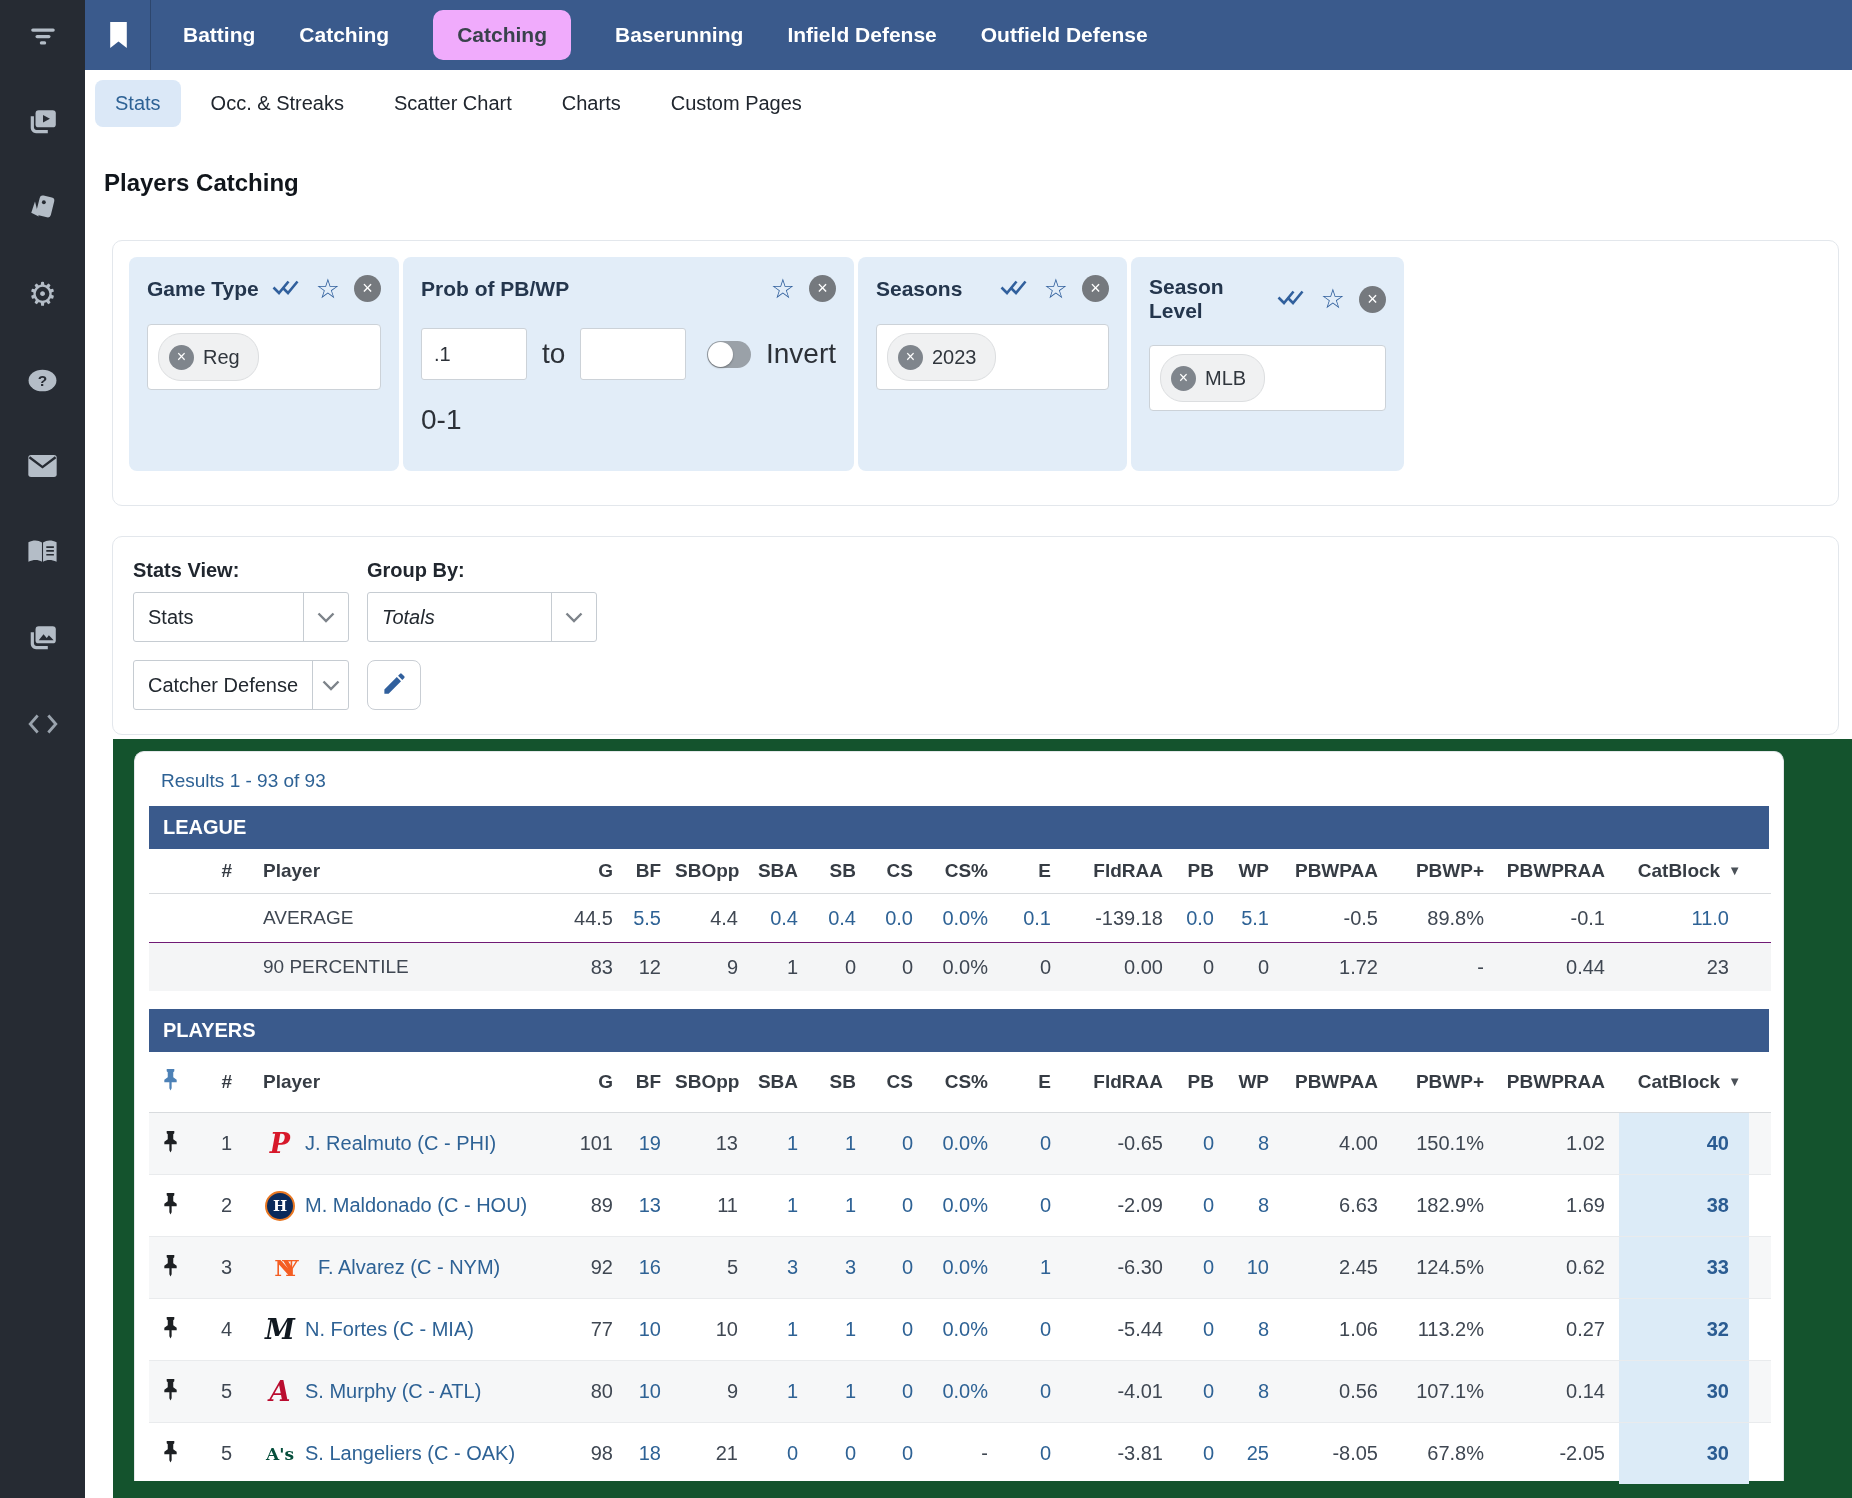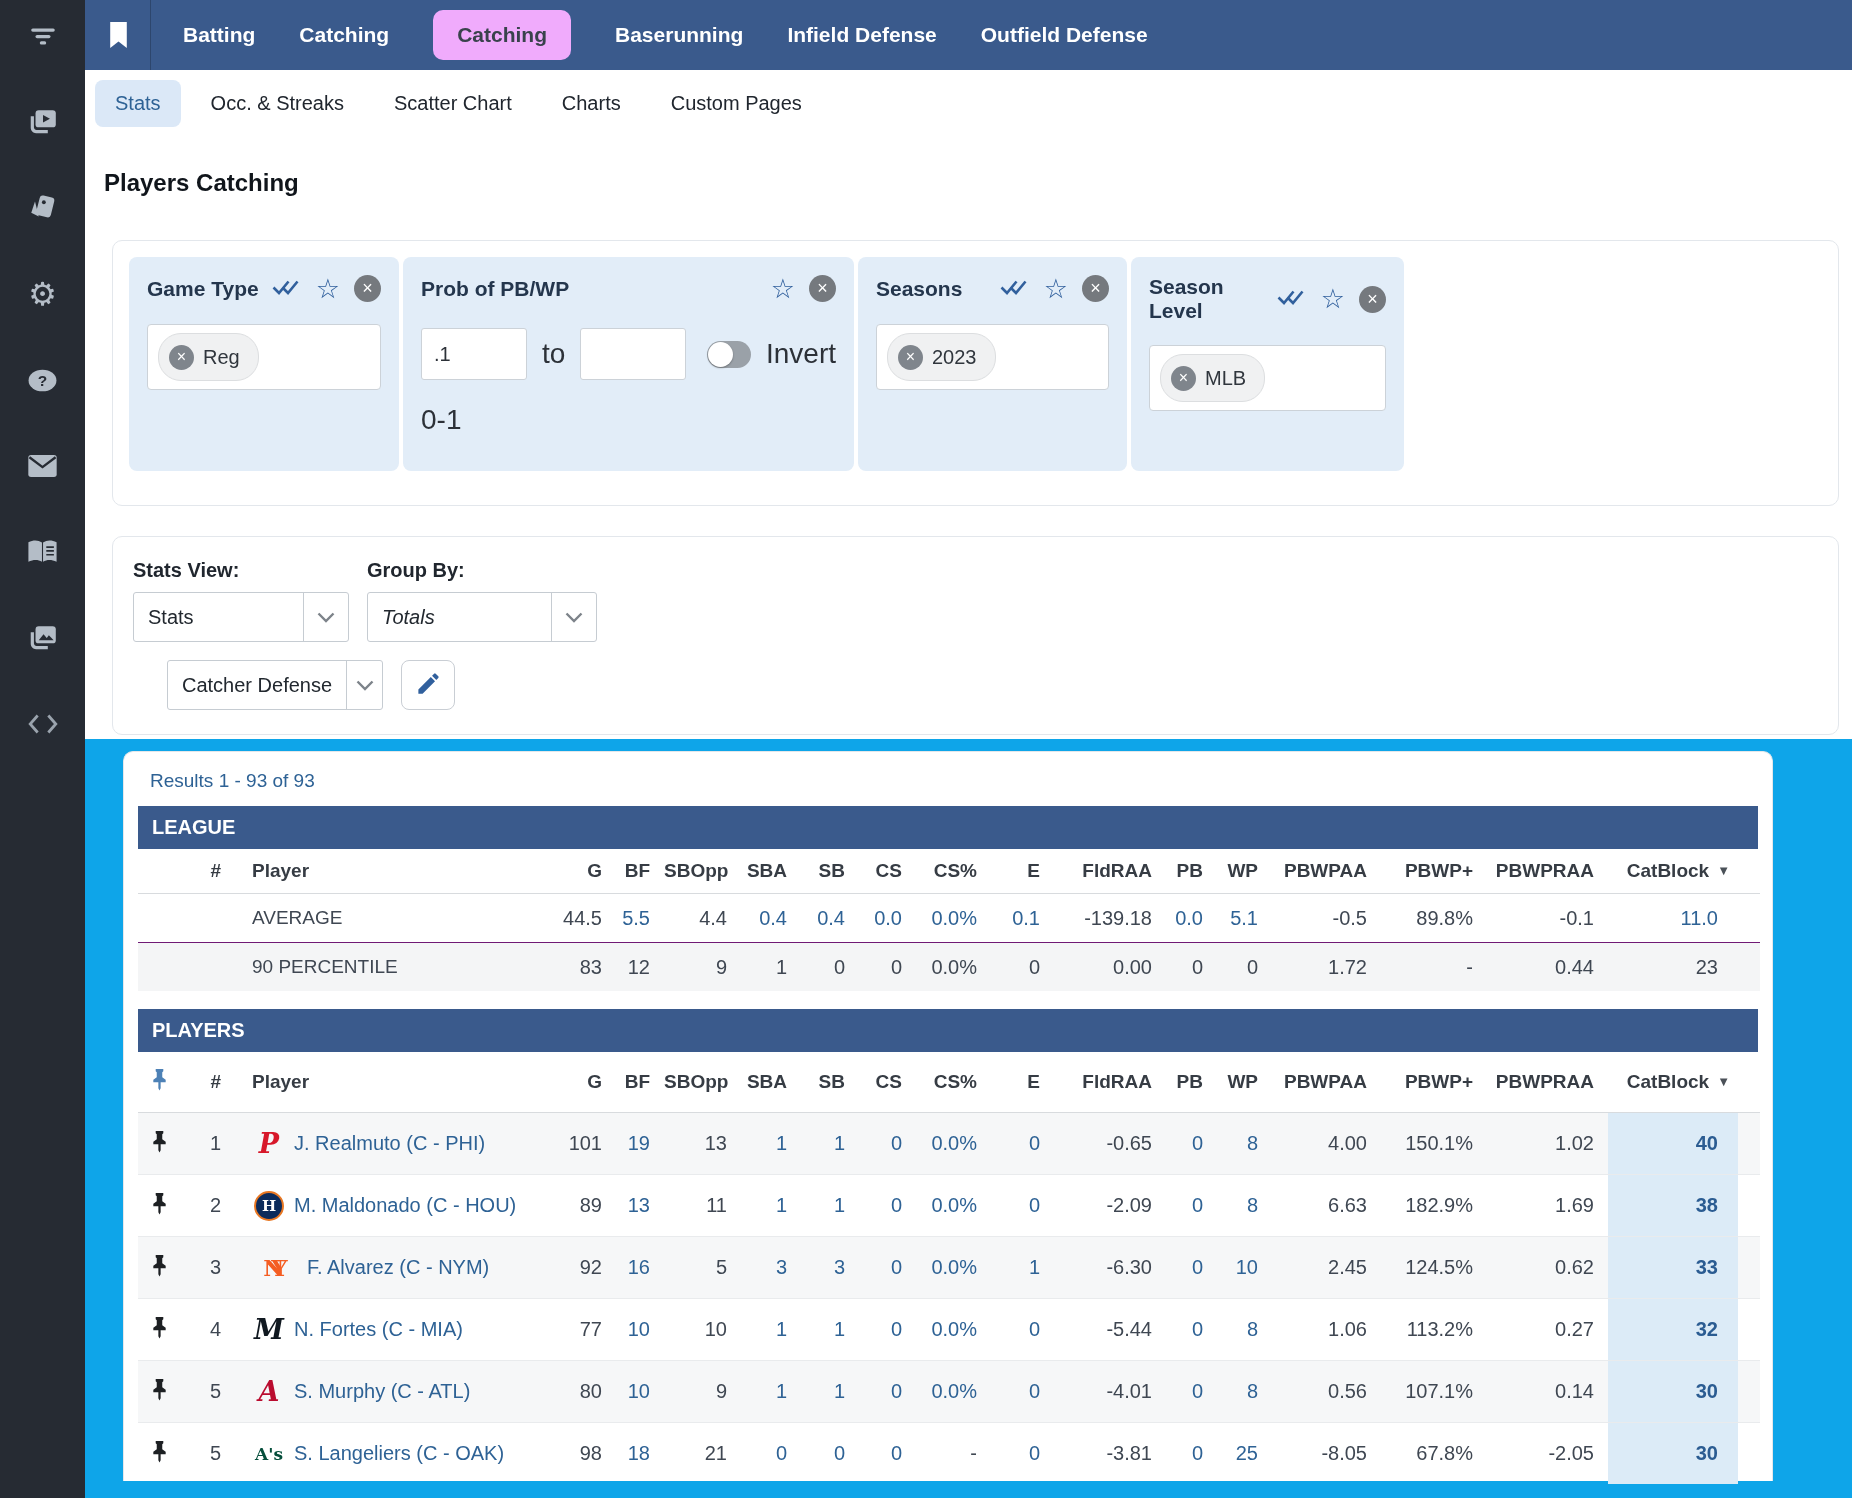--- a/index.html
+++ b/index.html
@@ -44,24 +44,24 @@
   .toggle .knob{position:absolute;left:1px;top:1px;width:25px;height:25px;border-radius:50%;background:#fff;box-shadow:0 1px 2px rgba(0,0,0,.3);}
   .hint{margin-top:24px;}
   
   .controls-card{margin:30px 0 0 27px;width:1727px;box-sizing:border-box;border:1px solid #e3e7ec;border-radius:10px;padding:22px 20px 24px 20px;}
   .ctrl-row{display:flex;gap:18px;}
   .ctrl-label{font-size:20px;font-weight:600;color:#20262e;margin-bottom:10px;}
   .select{height:48px;border:1px solid #c6ccd2;border-radius:3px;background:#fff;display:flex;align-items:center;cursor:pointer;}
   .select .val{flex:1;padding:0 14px;font-size:20px;color:#22282f;white-space:nowrap;}
   .select .chev{width:44px;align-self:stretch;border-left:1px solid #c6ccd2;display:flex;align-items:center;justify-content:center;}
   .sel-1{width:214px;} .sel-2{width:228px;font-style:italic;} .sel-3{width:214px;}
-  .ctrl-row2{display:flex;gap:18px;margin-top:18px;align-items:center;margin-left:34px;}
+  .ctrl-row2{display:flex;gap:18px;margin-top:18px;align-items:center;}
   .edit-btn{width:54px;height:50px;border:1px solid #c9ced4;border-radius:8px;background:#fff;display:flex;align-items:center;justify-content:center;cursor:pointer;padding:0;}
   
-  .results-region{flex:1;background:#0ea5e9;margin-top:4px;padding:12px 0 0 38px;min-height:0;}
+  .results-region{flex:1;background:#14532d;margin-top:4px;padding:12px 0 0 21px;min-height:0;margin-left:28px;}
   .results-card{width:1650px;box-sizing:border-box;background:#fff;border:1px solid #e4e7ea;border-bottom:none;border-radius:10px 10px 0 0;padding:12px 14px 0 14px;height:730px;}
   .summary{color:#2e6295;font-size:19px;margin:6px 0 14px 12px;cursor:pointer;}
   .band{height:43px;background:#3a5a8c;color:#fff;font-weight:700;font-size:20px;display:flex;align-items:center;padding-left:14px;}
   .spacer{height:18px;}
   table.stats-table{width:1622px;table-layout:fixed;border-collapse:collapse;}
   th{font-size:19px;font-weight:700;color:#363c44;text-align:right;padding:0 14px 0 0;white-space:nowrap;}
   #league-table .head-row th{height:44px;border-bottom:1px solid #d8dbde;}
   #players-table .head-row th{height:60px;border-bottom:1px solid #d8dbde;}
   th.player{text-align:left;padding:0 0 0 23px;}
   th.rank{padding-right:8px;}

